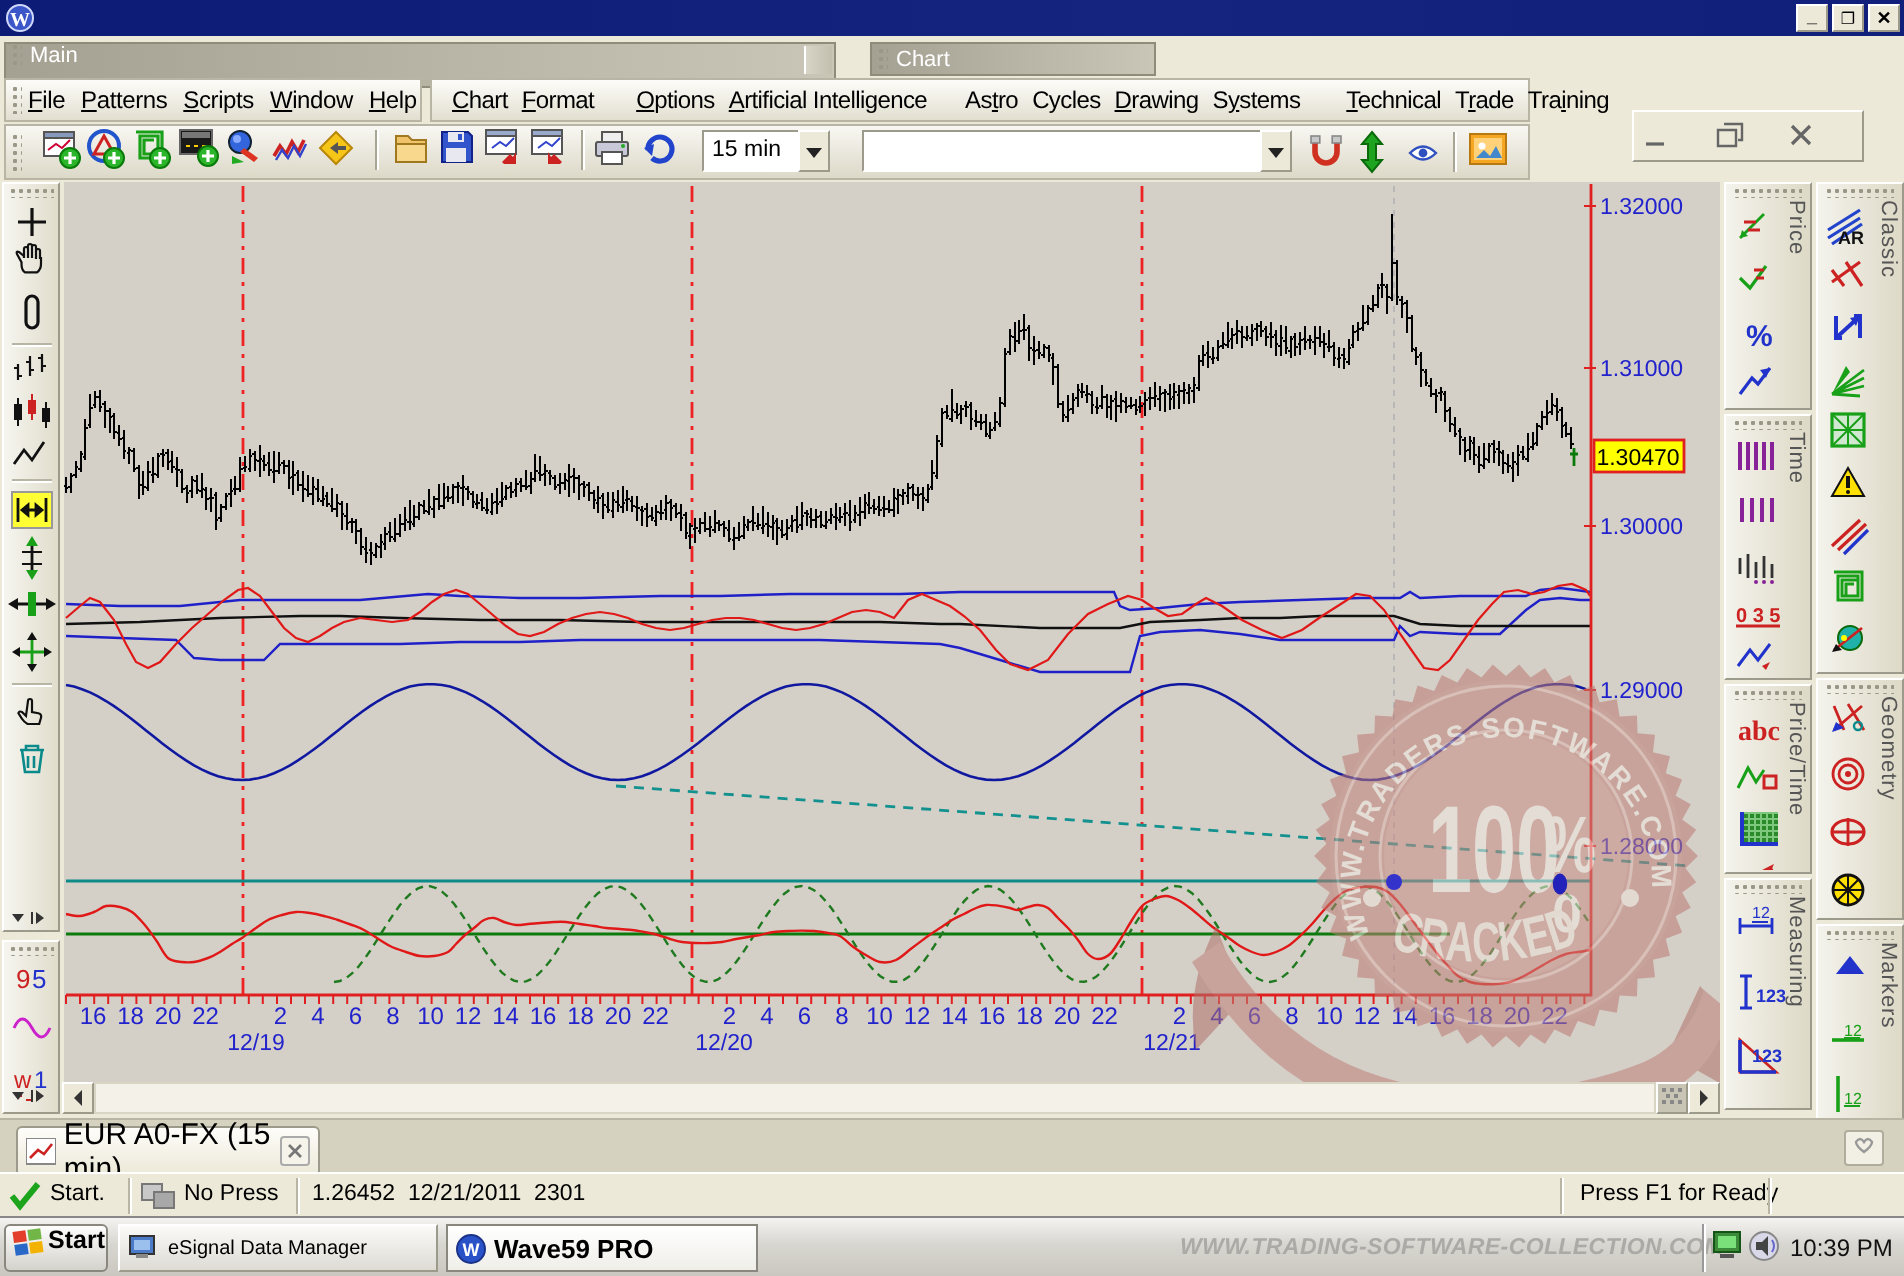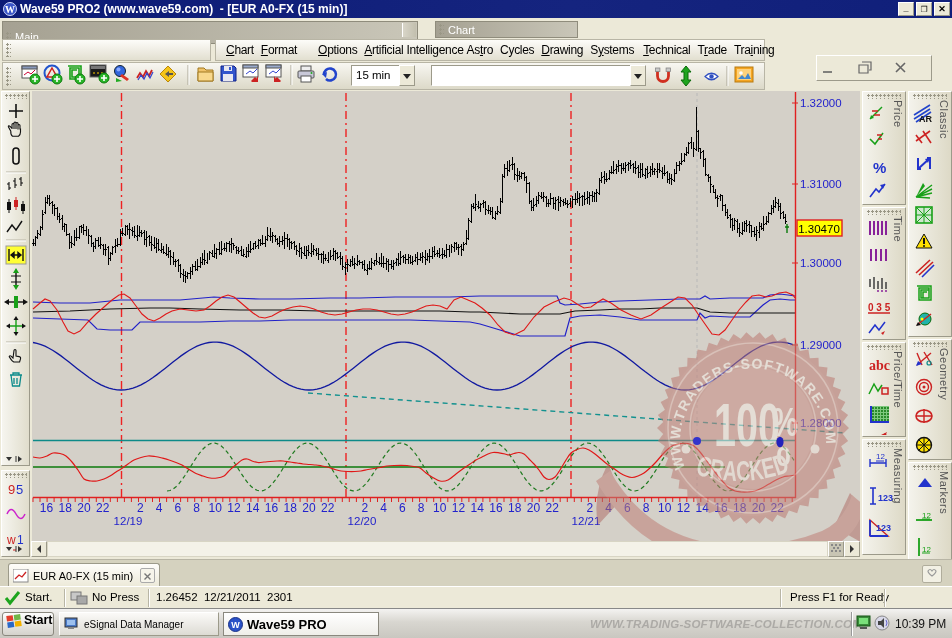--- a/index.html
+++ b/index.html
@@ -11,51 +11,57 @@
 .menu span{margin-right:15px}
 u{text-decoration:underline;text-underline-offset:1px}
 .capt{color:#fff;font-size:11px;}
 </style></head><body>
 
 <div class="abs" style="left:0;top:0;width:952px;height:18px;background:linear-gradient(90deg,#0c1b76,#15247f 60%,#101f7a);display:flex;align-items:center">
  <svg class="abs" style="left:3px;top:2px" width="14" height="14">
       <circle cx="7" cy="7" r="6.5" fill="#3a56c8" stroke="#cfd8f8" stroke-width="1"></circle>
       <text x="7" y="11" font-size="10" font-weight="bold" fill="#fff" text-anchor="middle" font-family="Liberation Serif,serif">W</text>
     </svg>
- <div style="margin-left:20px;color:#fff;font-size:12px;font-weight:bold">Wave59 PRO2 (www.wave59.com)&nbsp; - [EUR A0-FX (15 min)]</div>
  <div class="abs" style="right:2px;top:2px;display:flex;gap:2px">
   <div class="bevel" style="width:16px;height:14px;background:#ece9d8;font-size:9px;text-align:center;line-height:11px;font-weight:bold">_</div>
   <div class="bevel" style="width:16px;height:14px;background:#ece9d8;font-size:8px;text-align:center;line-height:13px">❐</div>
   <div class="bevel" style="width:16px;height:14px;background:#ece9d8;font-size:9px;text-align:center;line-height:13px;font-weight:bold">✕</div>
  </div>
 </div>
 
-<div class="abs" style="left:2px;top:21px;width:416px;height:23px;background:linear-gradient(90deg,#a5a192,#c9c6b8);border:1px solid #8f8c7c;display:flex;align-items:flex-end">
+<div class="abs" style="left:2px;top:21px;width:416px;height:23px;background:linear-gradient(90deg,#a5a192,#c9c6b8);border:1px solid #8f8c7c;display:flex;align-items:flex-start">
  <div class="vgrip" style="height:11px;margin-left:3px"></div>
  <span class="capt" style="margin-left:4px">Main</span>
     <div class="abs" style="right:1px;top:1px;width:14px;height:14px;background:linear-gradient(90deg,#d8d5c8,#c2bfae);border-left:1px solid #fff"></div>
 </div>
 <div class="abs" style="left:435px;top:21px;width:143px;height:17px;background:linear-gradient(90deg,#a5a192,#c9c6b8);border:1px solid #8f8c7c;display:flex;align-items:center">
  <div class="vgrip" style="height:11px;margin-left:3px"></div>
  <span class="capt" style="margin-left:4px">Chart</span>
 </div>
 <div class="abs" style="left:2px;top:39px;width:209px;height:22px;background:linear-gradient(#fdfcf9,#e2dfd0);border:1px solid #b8b5a5;display:flex;align-items:center">
  <div class="vgrip" style="height:14px;margin-left:3px;margin-right:3px"></div>
+ <div class="menu" style="letter-spacing:-0.2px">
+      <span style="margin-right:8px"><u>F</u>ile</span>
+      <span style="margin-right:8px"><u>P</u>atterns</span>
+      <span style="margin-right:8px"><u>S</u>cripts</span>
+      <span style="margin-right:8px"><u>W</u>indow</span>
+      <span style="margin-right:0"><u>H</u>elp</span>
+    </div>
 </div>
 <div class="abs" style="left:215px;top:39px;width:550px;height:22px;background:linear-gradient(#fdfcf9,#e2dfd0);border:1px solid #b8b5a5;display:flex;align-items:center">
  <div class="vgrip" style="height:14px;margin-left:4px;margin-right:6px"></div>
  <div class="menu" style="white-space:nowrap;letter-spacing:-0.3px">
       <span style="margin-right:7px"><u>C</u>hart</span>
       <span style="margin-right:21px"><u>F</u>ormat</span>
       <span style="margin-right:7px"><u>O</u>ptions</span>
-      <span style="margin-right:3px"><u>A</u>rtificial Intelligence</span>
+      <span style="margin-right:19px"><u>A</u>rtificial Intelligence</span>
       <span style="margin-right:7px">As<u>t</u>ro</span>
       <span style="margin-right:7px">Cycles</span>
       <span style="margin-right:7px"><u>D</u>rawing</span>
-      <span style="margin-right:9px">S<u>y</u>stems</span>
+      <span style="margin-right:23px">S<u>y</u>stems</span>
       <span style="margin-right:7px"><u>T</u>echnical</span>
       <span style="margin-right:7px">T<u>r</u>ade</span>
       <span style="margin-right:0">Tra<u>i</u>ning</span>
     </div>
 </div>
 
 <div class="abs bevel" style="left:816px;top:55px;width:116px;height:26px;background:#ece9d8">
  <svg width="114" height="24">
       <g stroke="#666" stroke-width="1.6" fill="none">
  <path d="M6 16h9"></path>
@@ -581,21 +587,21 @@
  <div class="abs bevel" style="left:813px;top:0;width:16px;height:16px;background:#ece9d8"><svg width="14" height="14">
         <path d="M5 3l4 4-4 4z" fill="#333"></path>
       </svg></div>
 </div>
 <div class="abs" style="left:0;top:559px;width:952px;height:27px;background:#d5d2bf;border-top:1px solid #b8b5a5">
  <div class="abs" style="left:8px;top:3px;width:152px;height:24px;background:linear-gradient(#fefdfa,#ece9d8);border:1px solid #9c9a8a;border-bottom:none;border-radius:3px 3px 0 0;display:flex;align-items:center">
   <svg width="16" height="14" style="margin-left:4px">
         <rect x="0" y="0" width="15" height="13" fill="#fff" stroke="#888"></rect>
         <path d="M2 10l4-4 3 2 4-5" stroke="#c22" stroke-width="1.3" fill="none"></path>
       </svg>
-  <span style="font-size:11px;margin-left:4px">EUR A0-FX (15 min)</span>
+  <span style="font-size:15px;margin-left:4px">EUR A0-FX (15 min)</span>
   <div class="abs" style="right:4px;top:4px;width:15px;height:15px;background:#f6f4ea;border:1px solid #aaa;border-radius:2px"><svg width="13" height="13">
           <path d="M3.5 3.5l6 6M9.5 3.5l-6 6" stroke="#777" stroke-width="1.4"></path>
         </svg></div>
  </div>
  <div class="abs" style="right:10px;top:5px;width:20px;height:18px;background:#f2f0e4;border:1px solid #b0ad9c;border-radius:2px;text-align:center"><svg width="16" height="14">
         <path d="M4 5q2-3 4 0q2-3 4 0q0 2-4 5q-4-3-4-5z" fill="none" stroke="#999" stroke-width="1.2"></path>
       </svg></div>
 </div>
 <div class="abs" style="left:0;top:586px;width:952px;height:22px;background:#ece9d8;border-top:1px solid #fff;font-size:11.5px">
  <svg class="abs" style="left:4px;top:3px" width="18" height="16">

